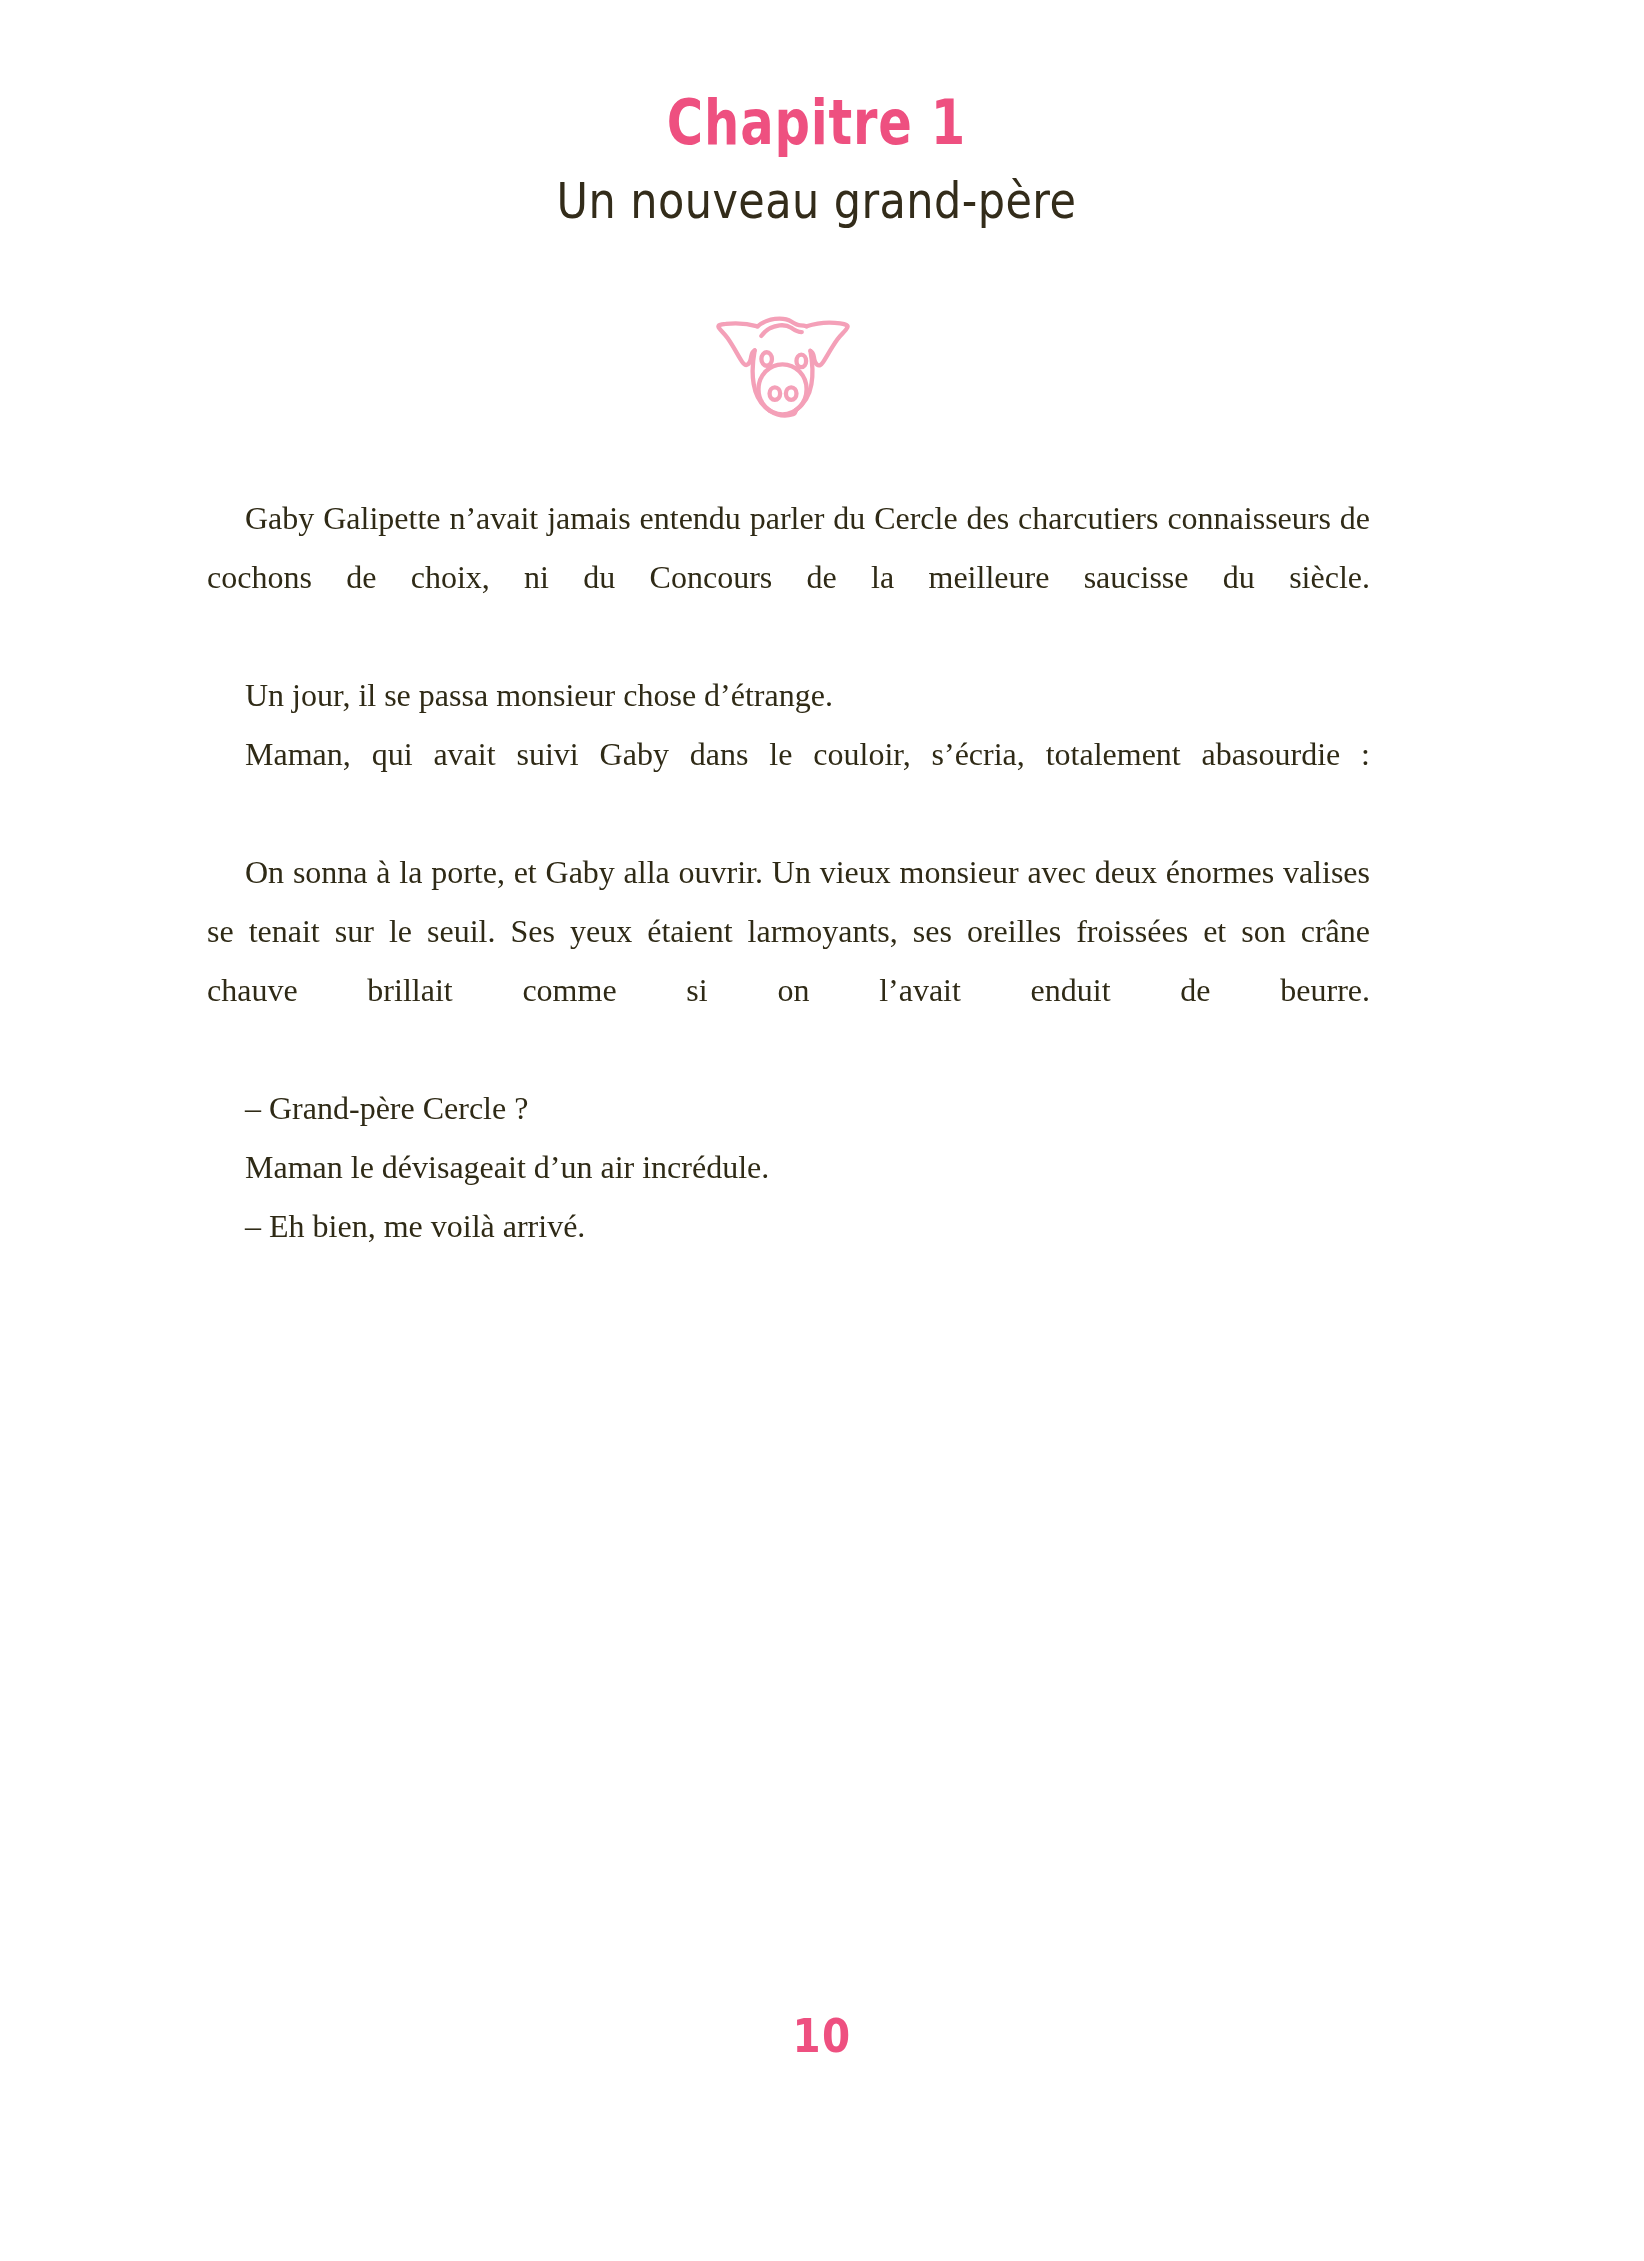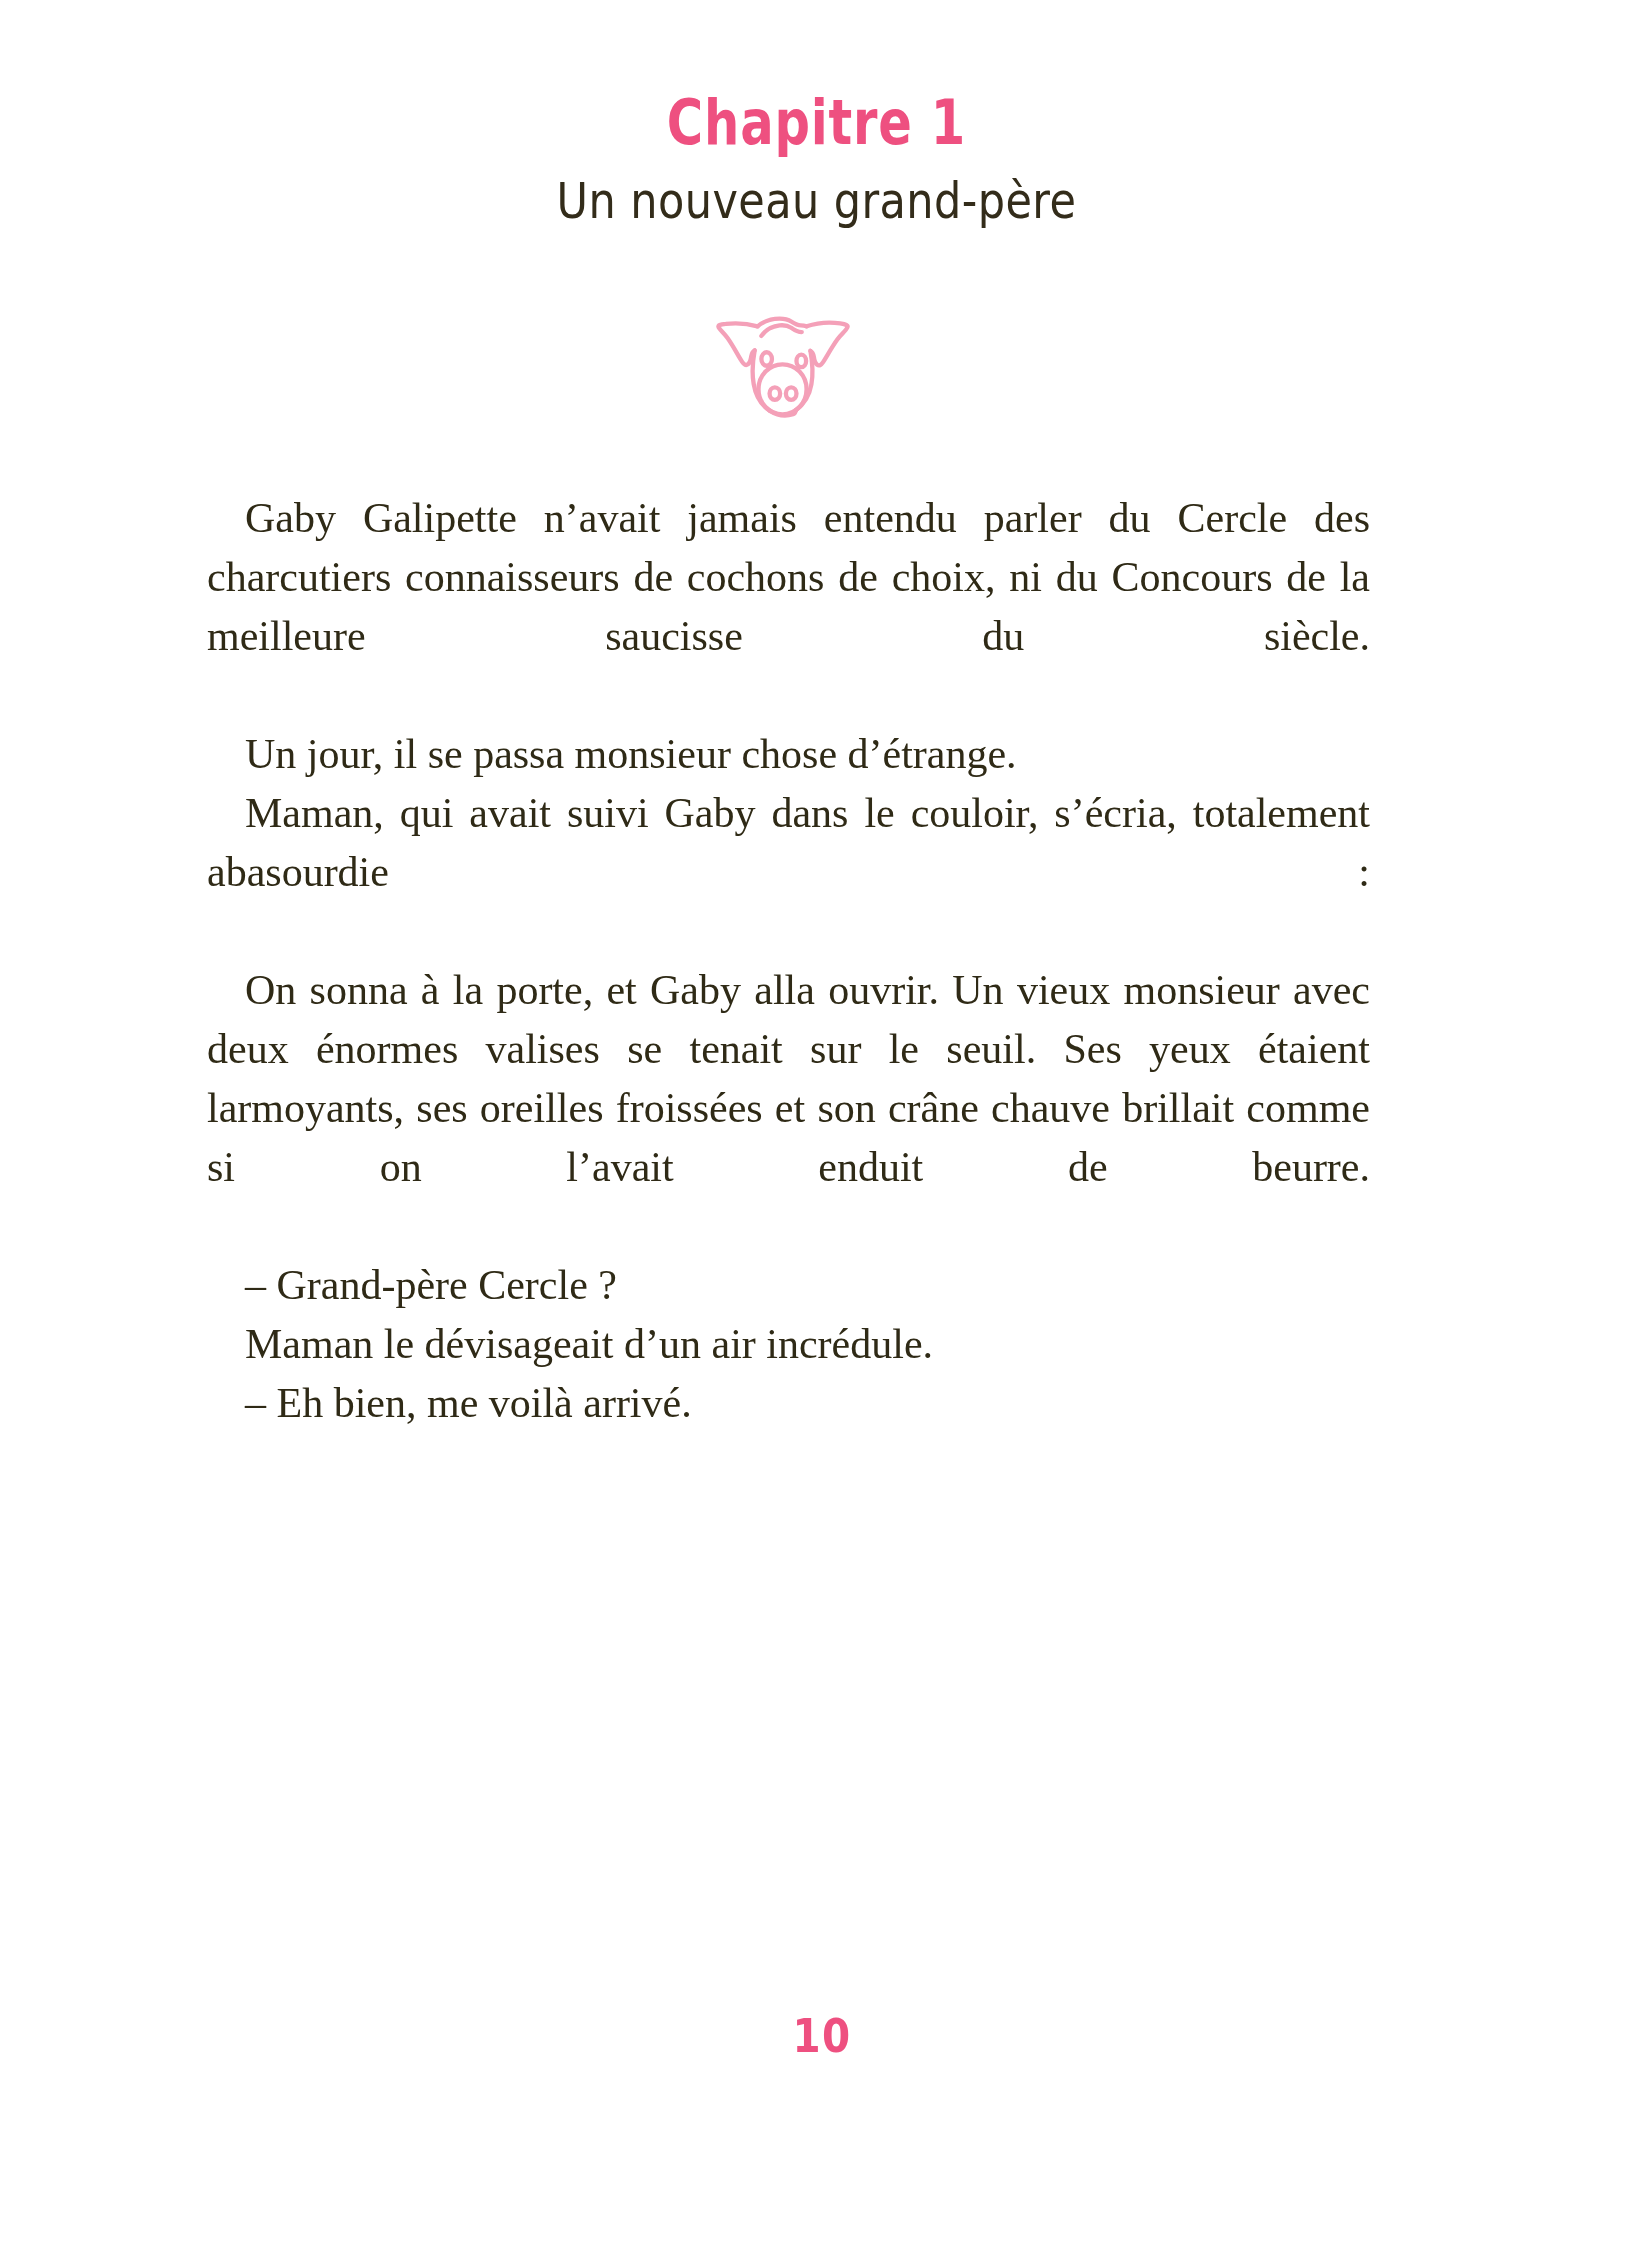--- a/index.html
+++ b/index.html
@@ -70,21 +70,21 @@
   }
 
   
   .body-text {
     position: absolute;
     left: 207px;
     top: 489px;
     width: 1163px;
     color: #2F2A16;
     font-family: "Liberation Serif", serif;
-    font-size: 42px;
+    font-size: 32px;
     line-height: 59px;
     text-align: justify;
     text-justify: inter-word;
   }
   .body-text p {
     margin: 0;
     text-indent: 38px;
     text-align: justify;
   }
   .body-text p::after {

